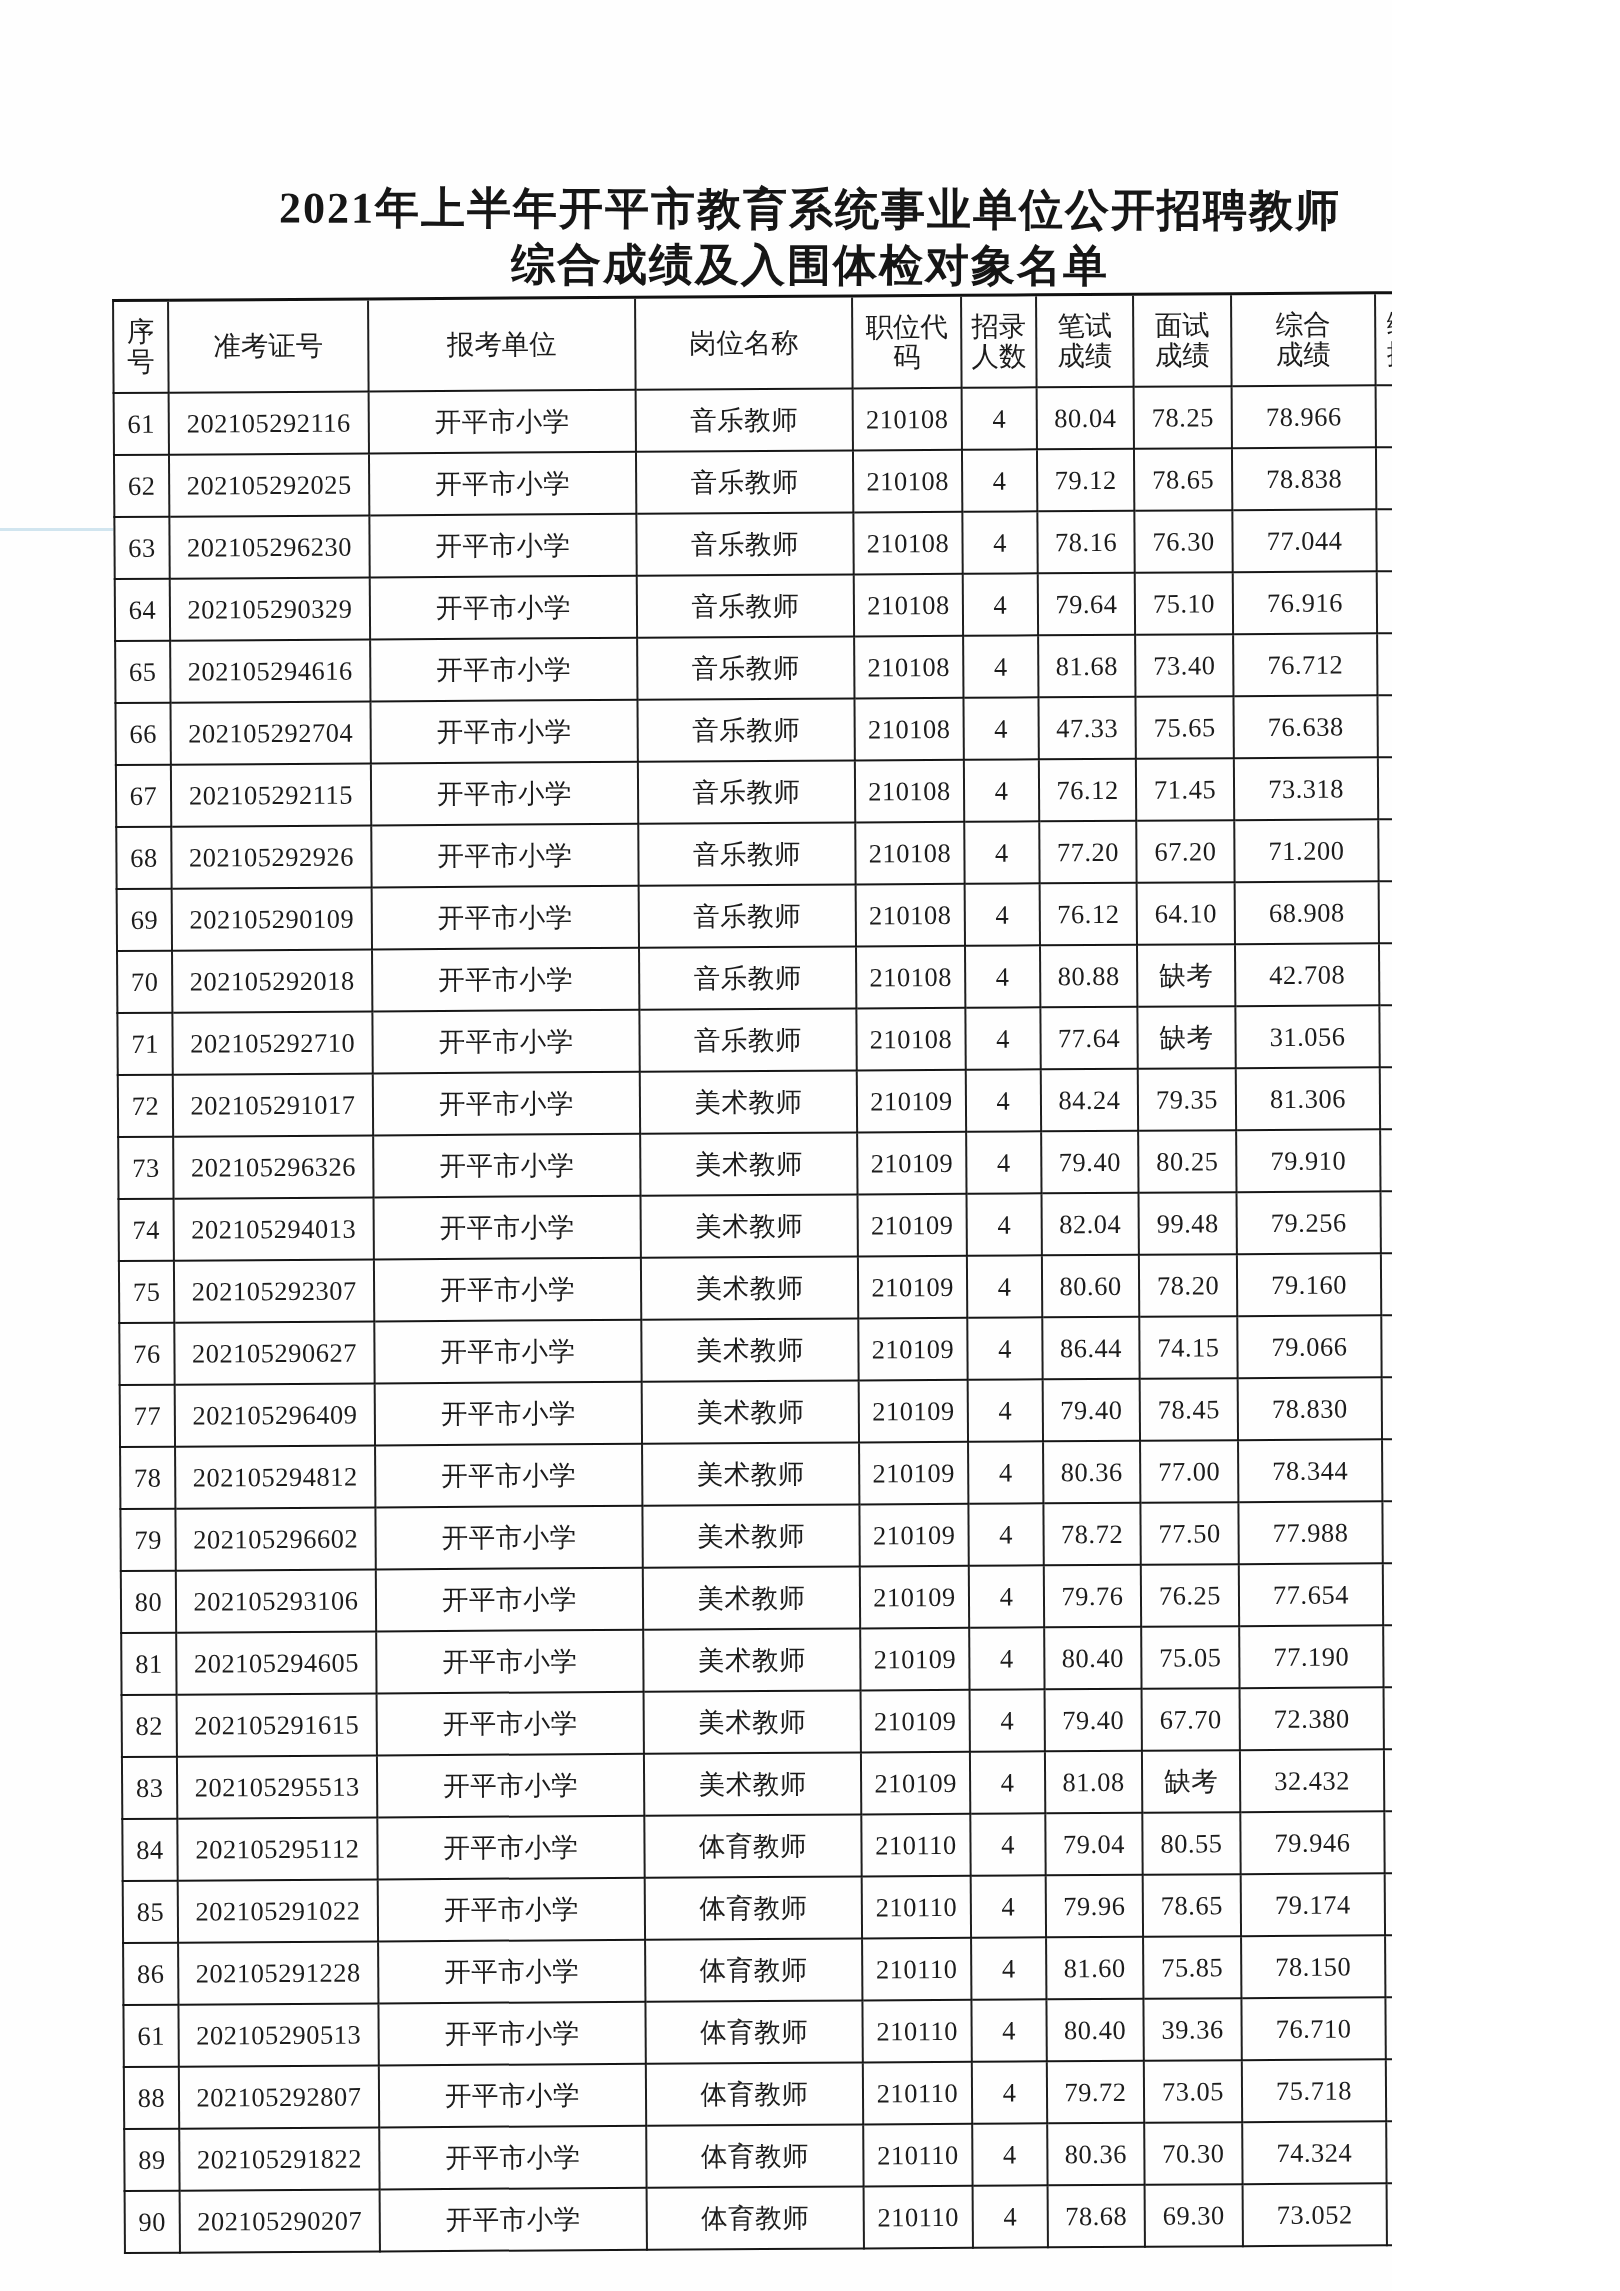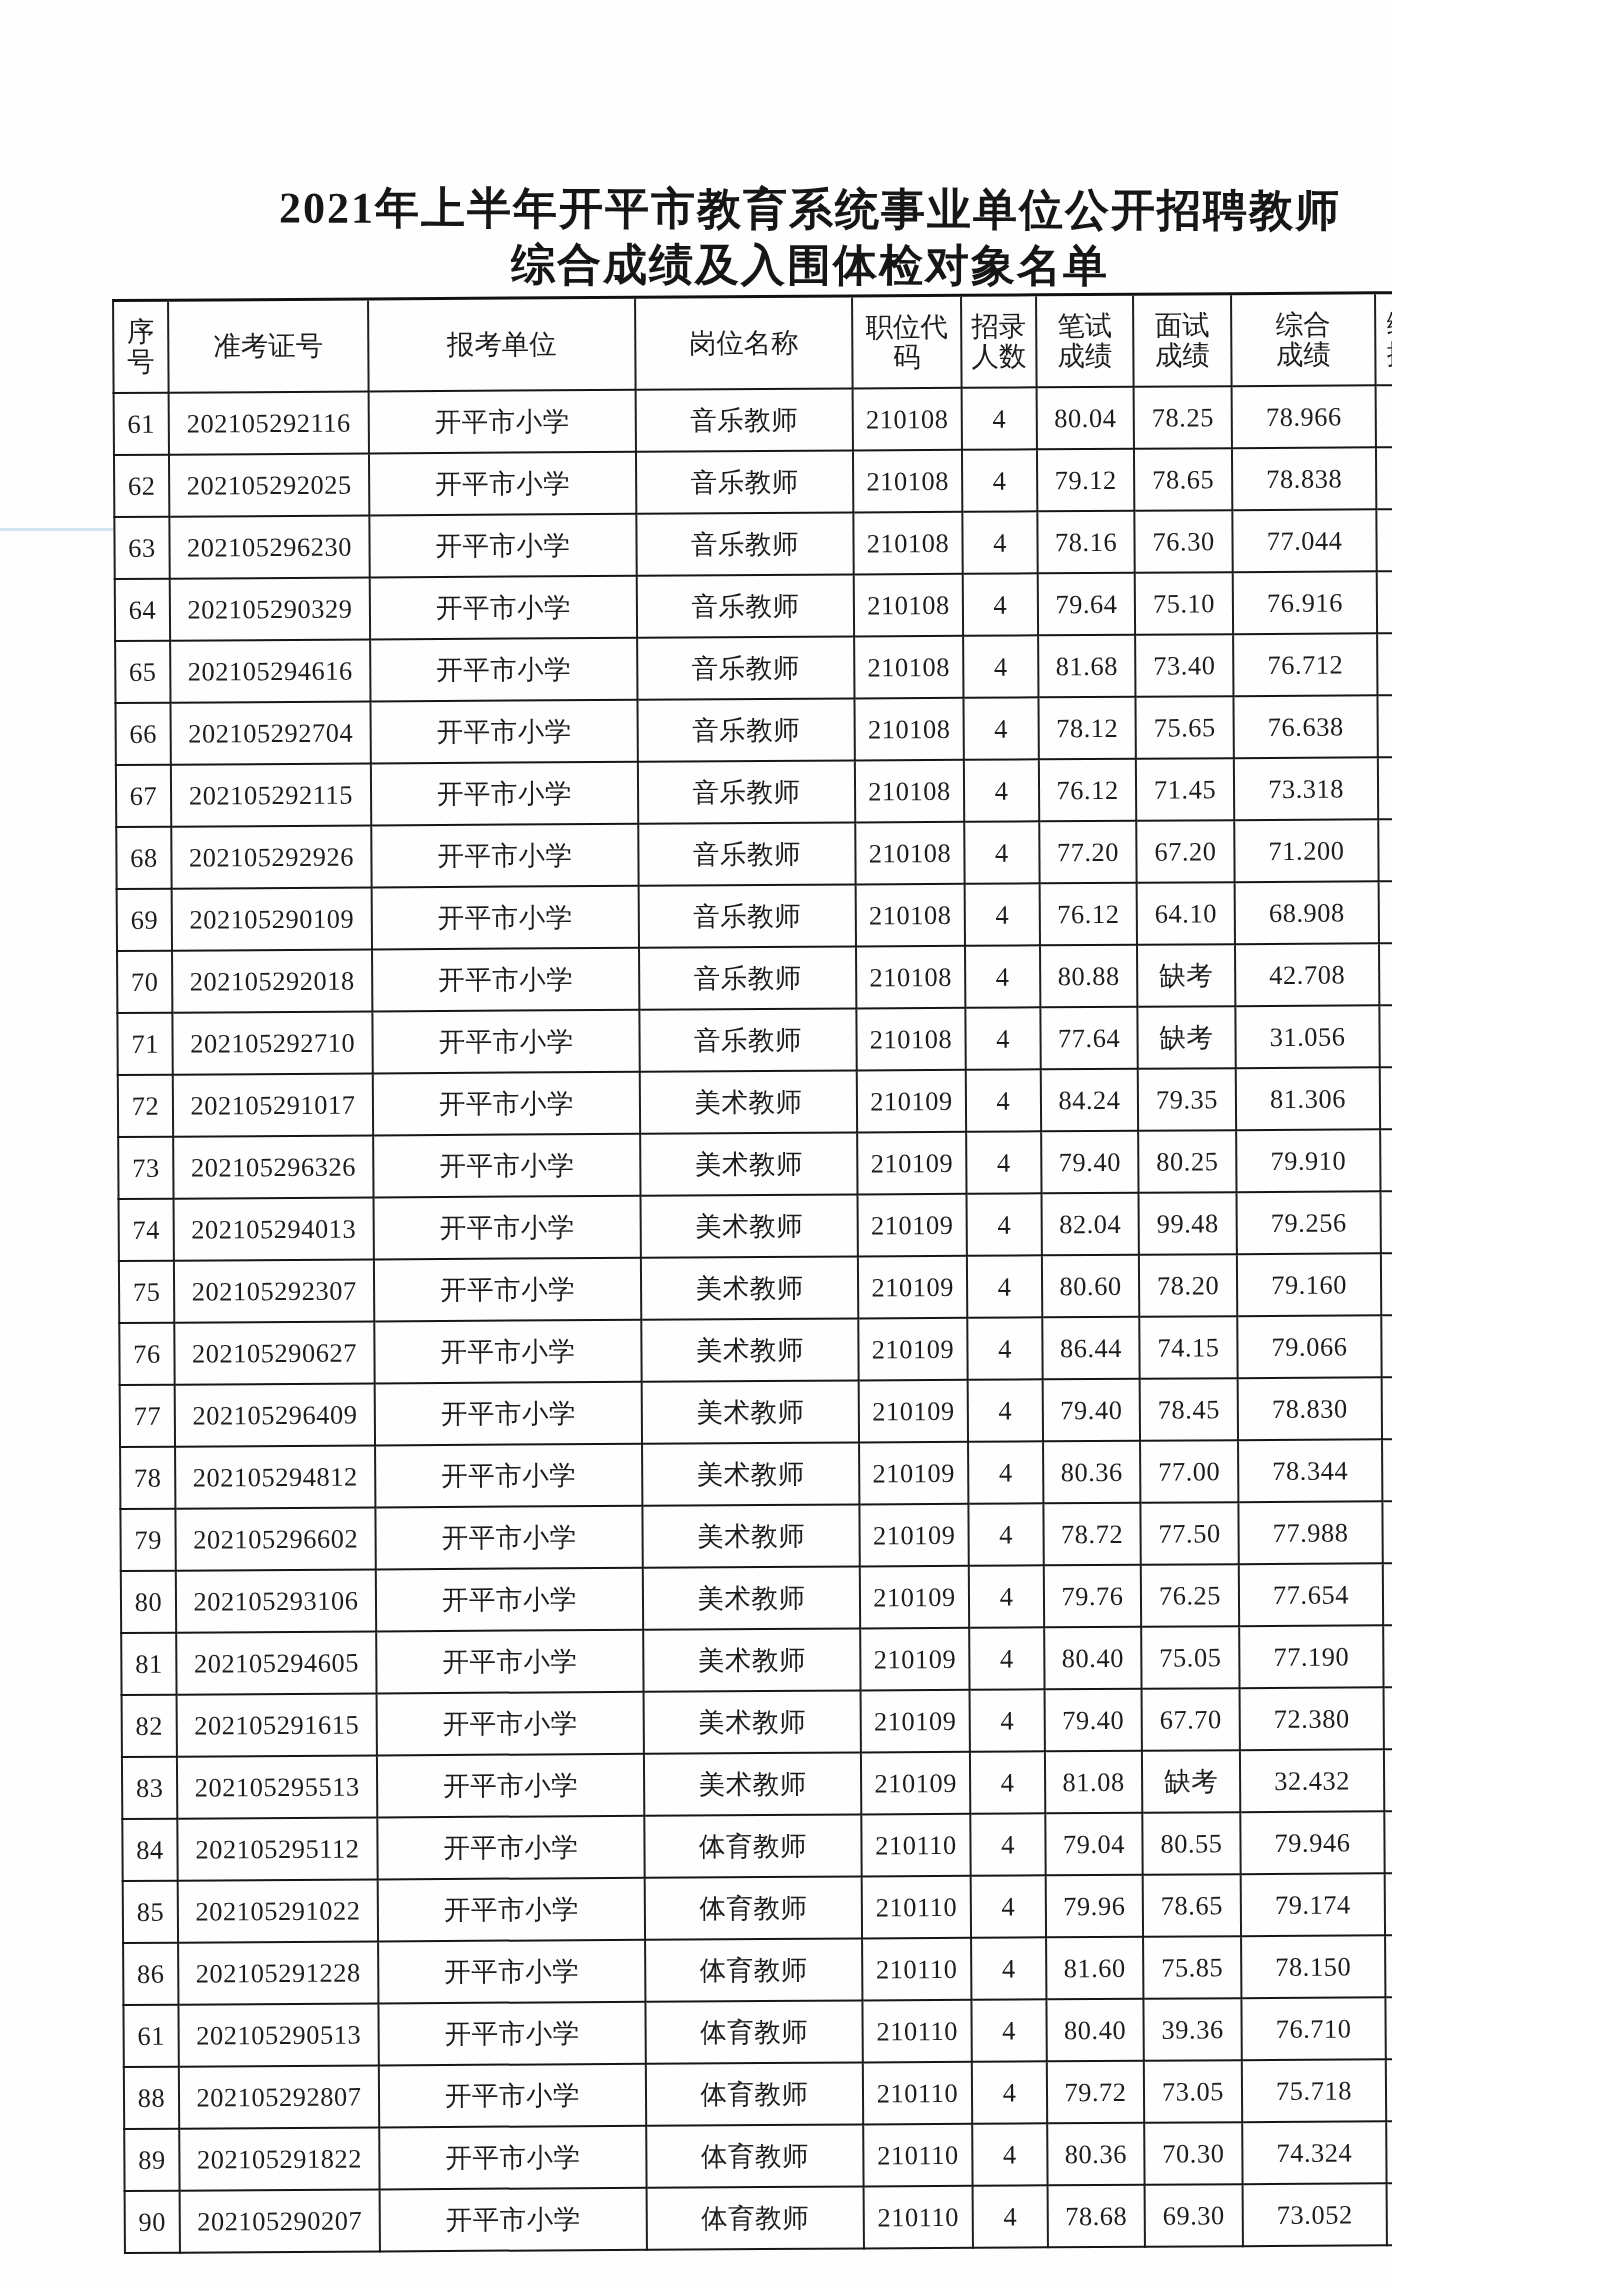--- a/index.html
+++ b/index.html
@@ -202,21 +202,21 @@
           <td>6</td>
           <td></td>
         </tr>
         <tr>
           <td>66</td>
           <td>202105292704</td>
           <td>开平市小学</td>
           <td>音乐教师</td>
           <td>210108</td>
           <td>4</td>
-          <td>78.12</td>
+          <td>47.33</td>
           <td>75.65</td>
           <td>76.638</td>
           <td>7</td>
           <td></td>
         </tr>
         <tr>
           <td>67</td>
           <td>202105292115</td>
           <td>开平市小学</td>
           <td>音乐教师</td>

